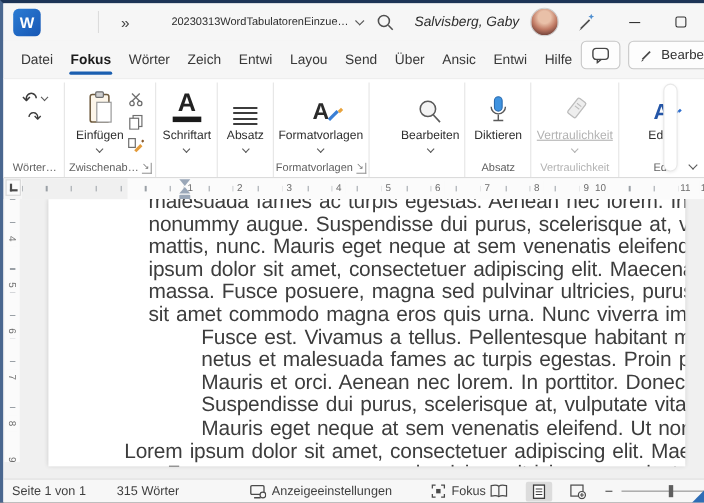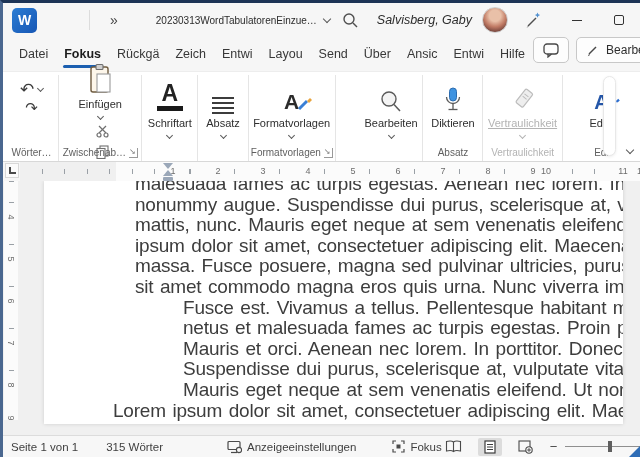--- a/index.html
+++ b/index.html
@@ -126,21 +126,21 @@
       <div class="winbtn">
           <span class="max-glyph"></span>
         </div>
 
     </div>
   </div>
 
   <div class="tabrow">
     <div class="rtab">Datei</div>
     <div class="rtab active">Fokus</div>
-    <div class="rtab">Rückgä</div>
+    <div class="rtab">Wörter</div>
     <div class="rtab">Zeich</div>
     <div class="rtab">Entwi</div>
     <div class="rtab">Layou</div>
     <div class="rtab">Send</div>
     <div class="rtab">Über</div>
     <div class="rtab">Ansic</div>
     <div class="rtab">Entwi</div>
     <div class="rtab">Hilfe</div>
     <div class="tabrow-right">
       <div class="pillbtn">
@@ -169,21 +169,21 @@
           <span class="uglyph">↶</span>
           <span class="chv sm" style="margin-left:4px;"></span>
         </div>
         <span class="uglyph" style="font-size:15px;">↷</span>
       </div>
       <div class="rlabel">
           <span>Wörter…</span>
         </div>
     </div>
 
-    <div class="rgroup" style="width:86px;flex-direction:column;">
+    <div class="rgroup" style="width:86px;">
       <div class="bigbtn">
         <div class="ic">
           <svg width="26" height="32" viewBox="0 0 26 32">
               <rect x="4" y="4" width="17" height="25" rx="2" fill="#fdf6ea" stroke="#6e5b3f" stroke-width="1.4"></rect>
               <rect x="9" y="1.5" width="7" height="5" rx="1" fill="#cfcfcf" stroke="#6e6e6e" stroke-width="1.1"></rect>
               <rect x="10" y="11" width="13" height="18" fill="#fff" stroke="#9a9a9a" stroke-width="1.1"></rect>
             </svg>
         </div>
         <span class="lbl">Einfügen</span>
         <span class="chv sm"></span>

